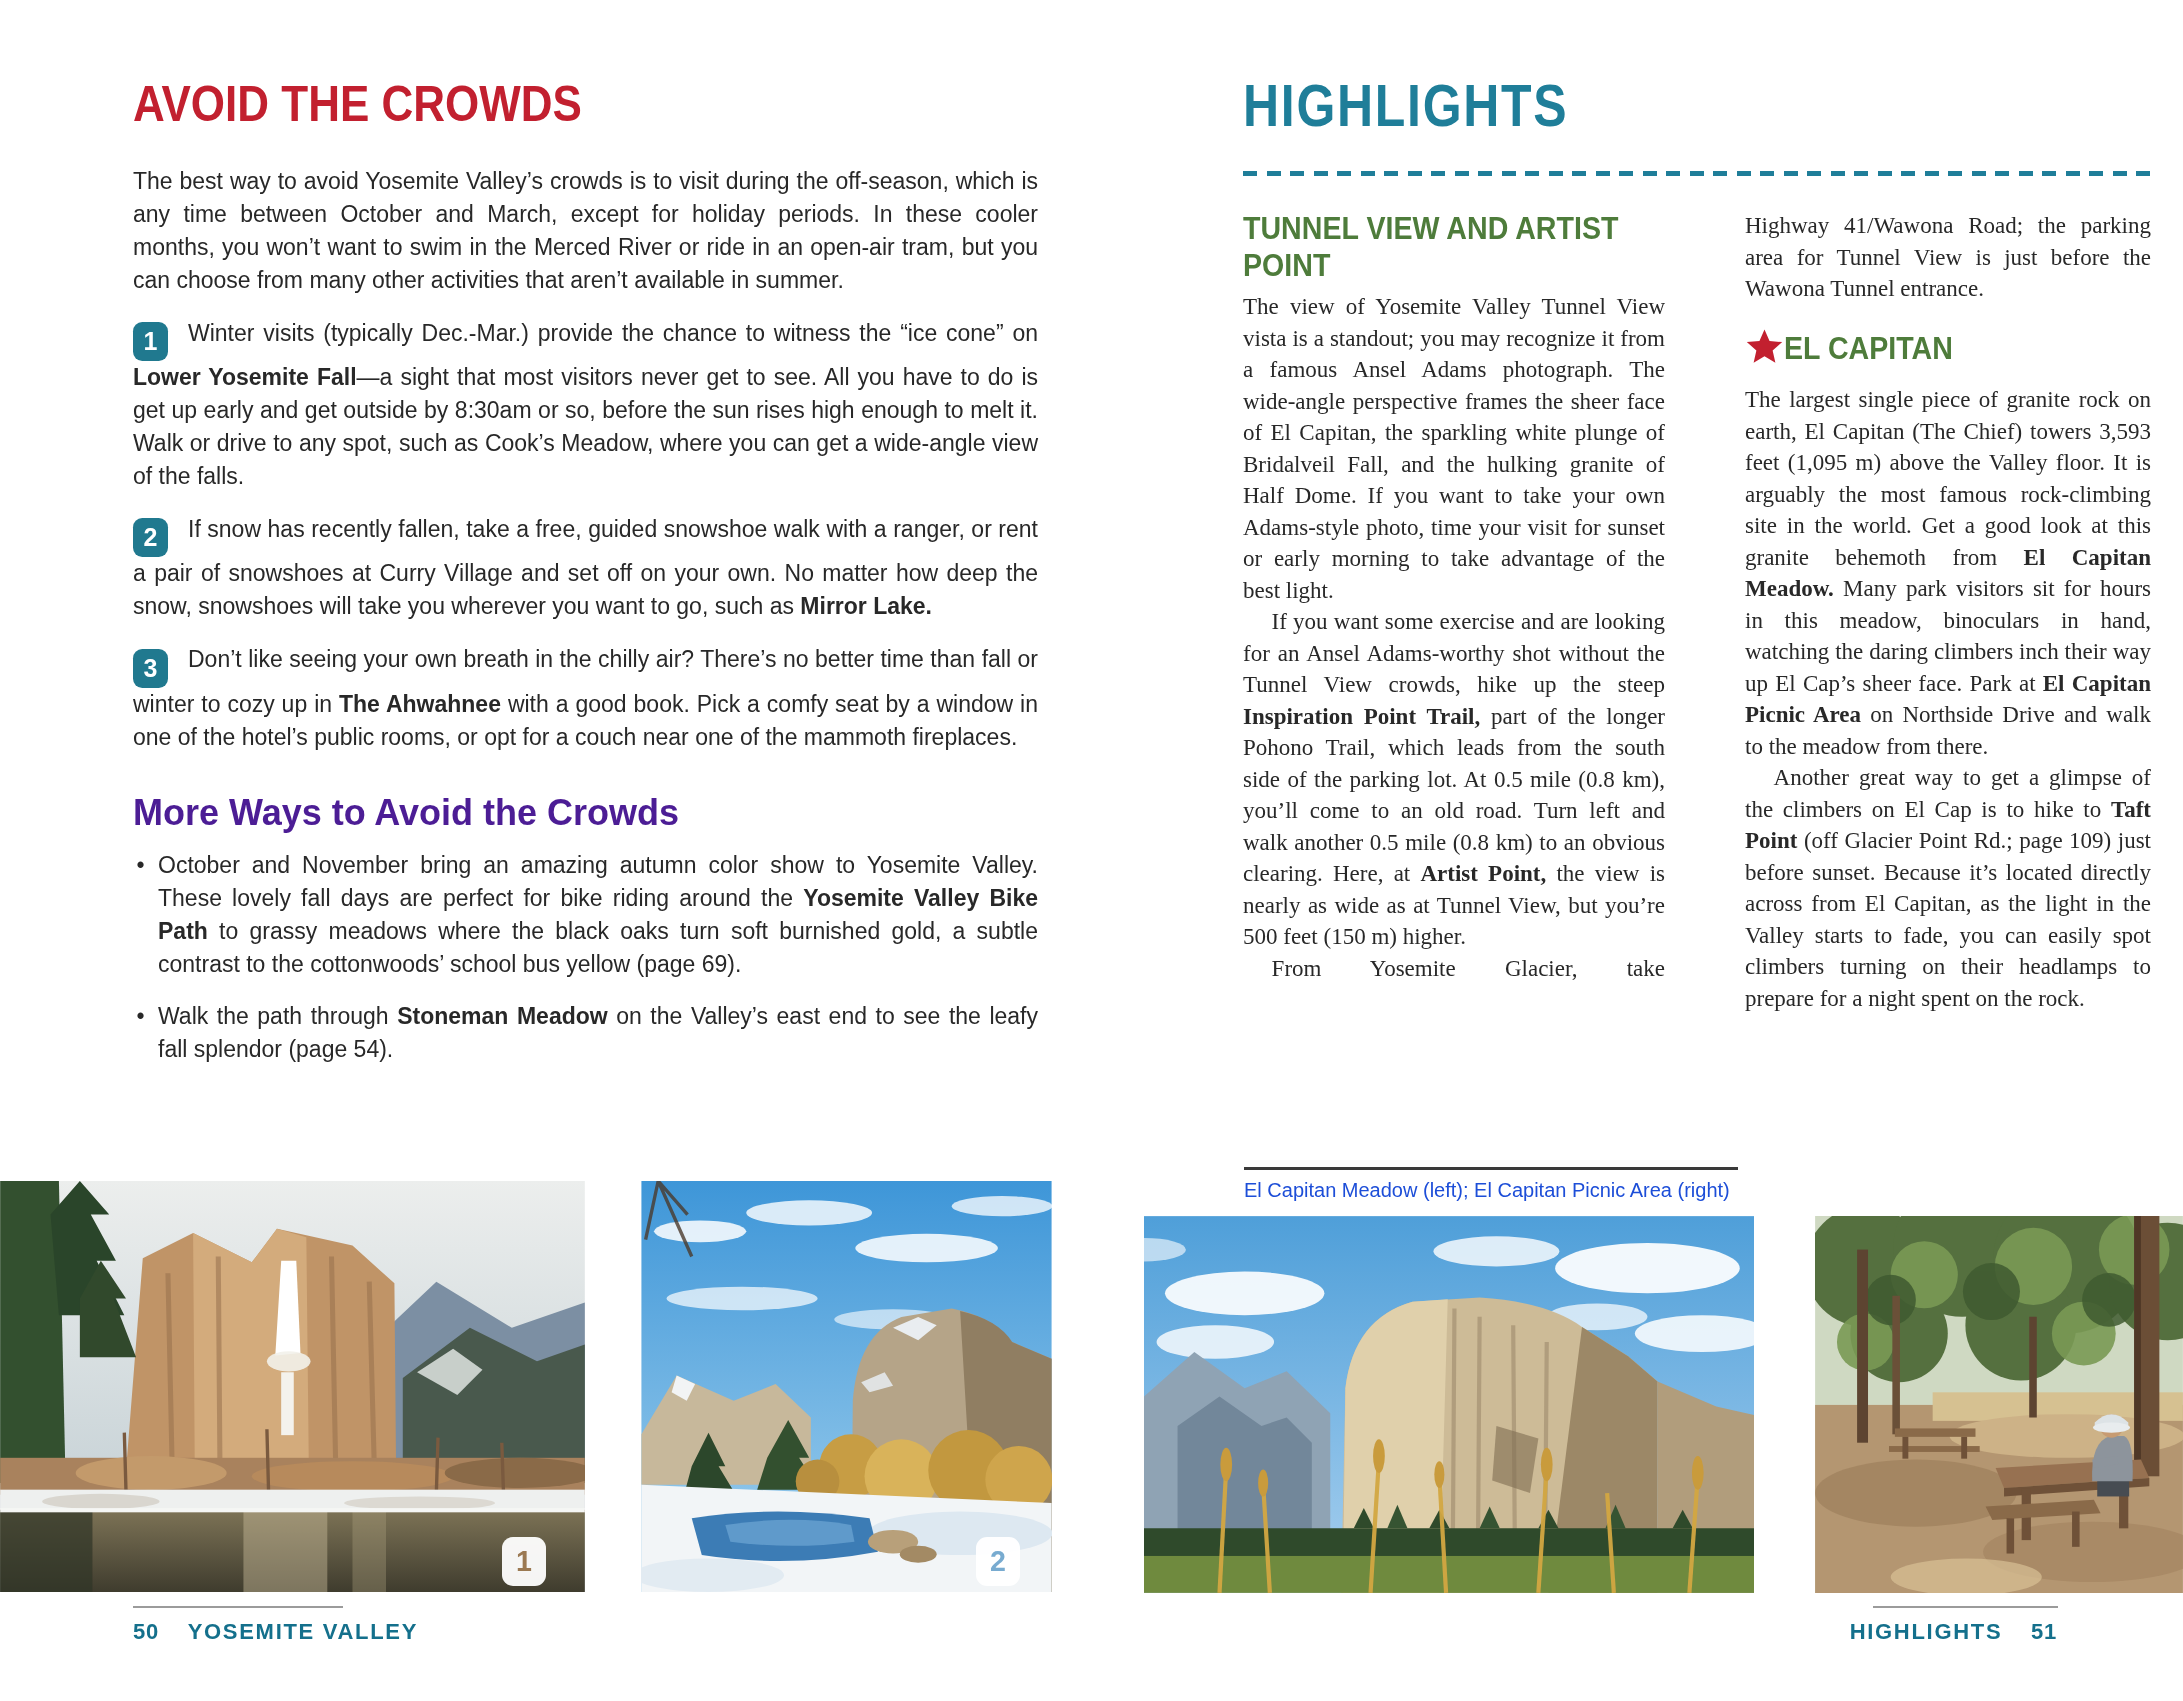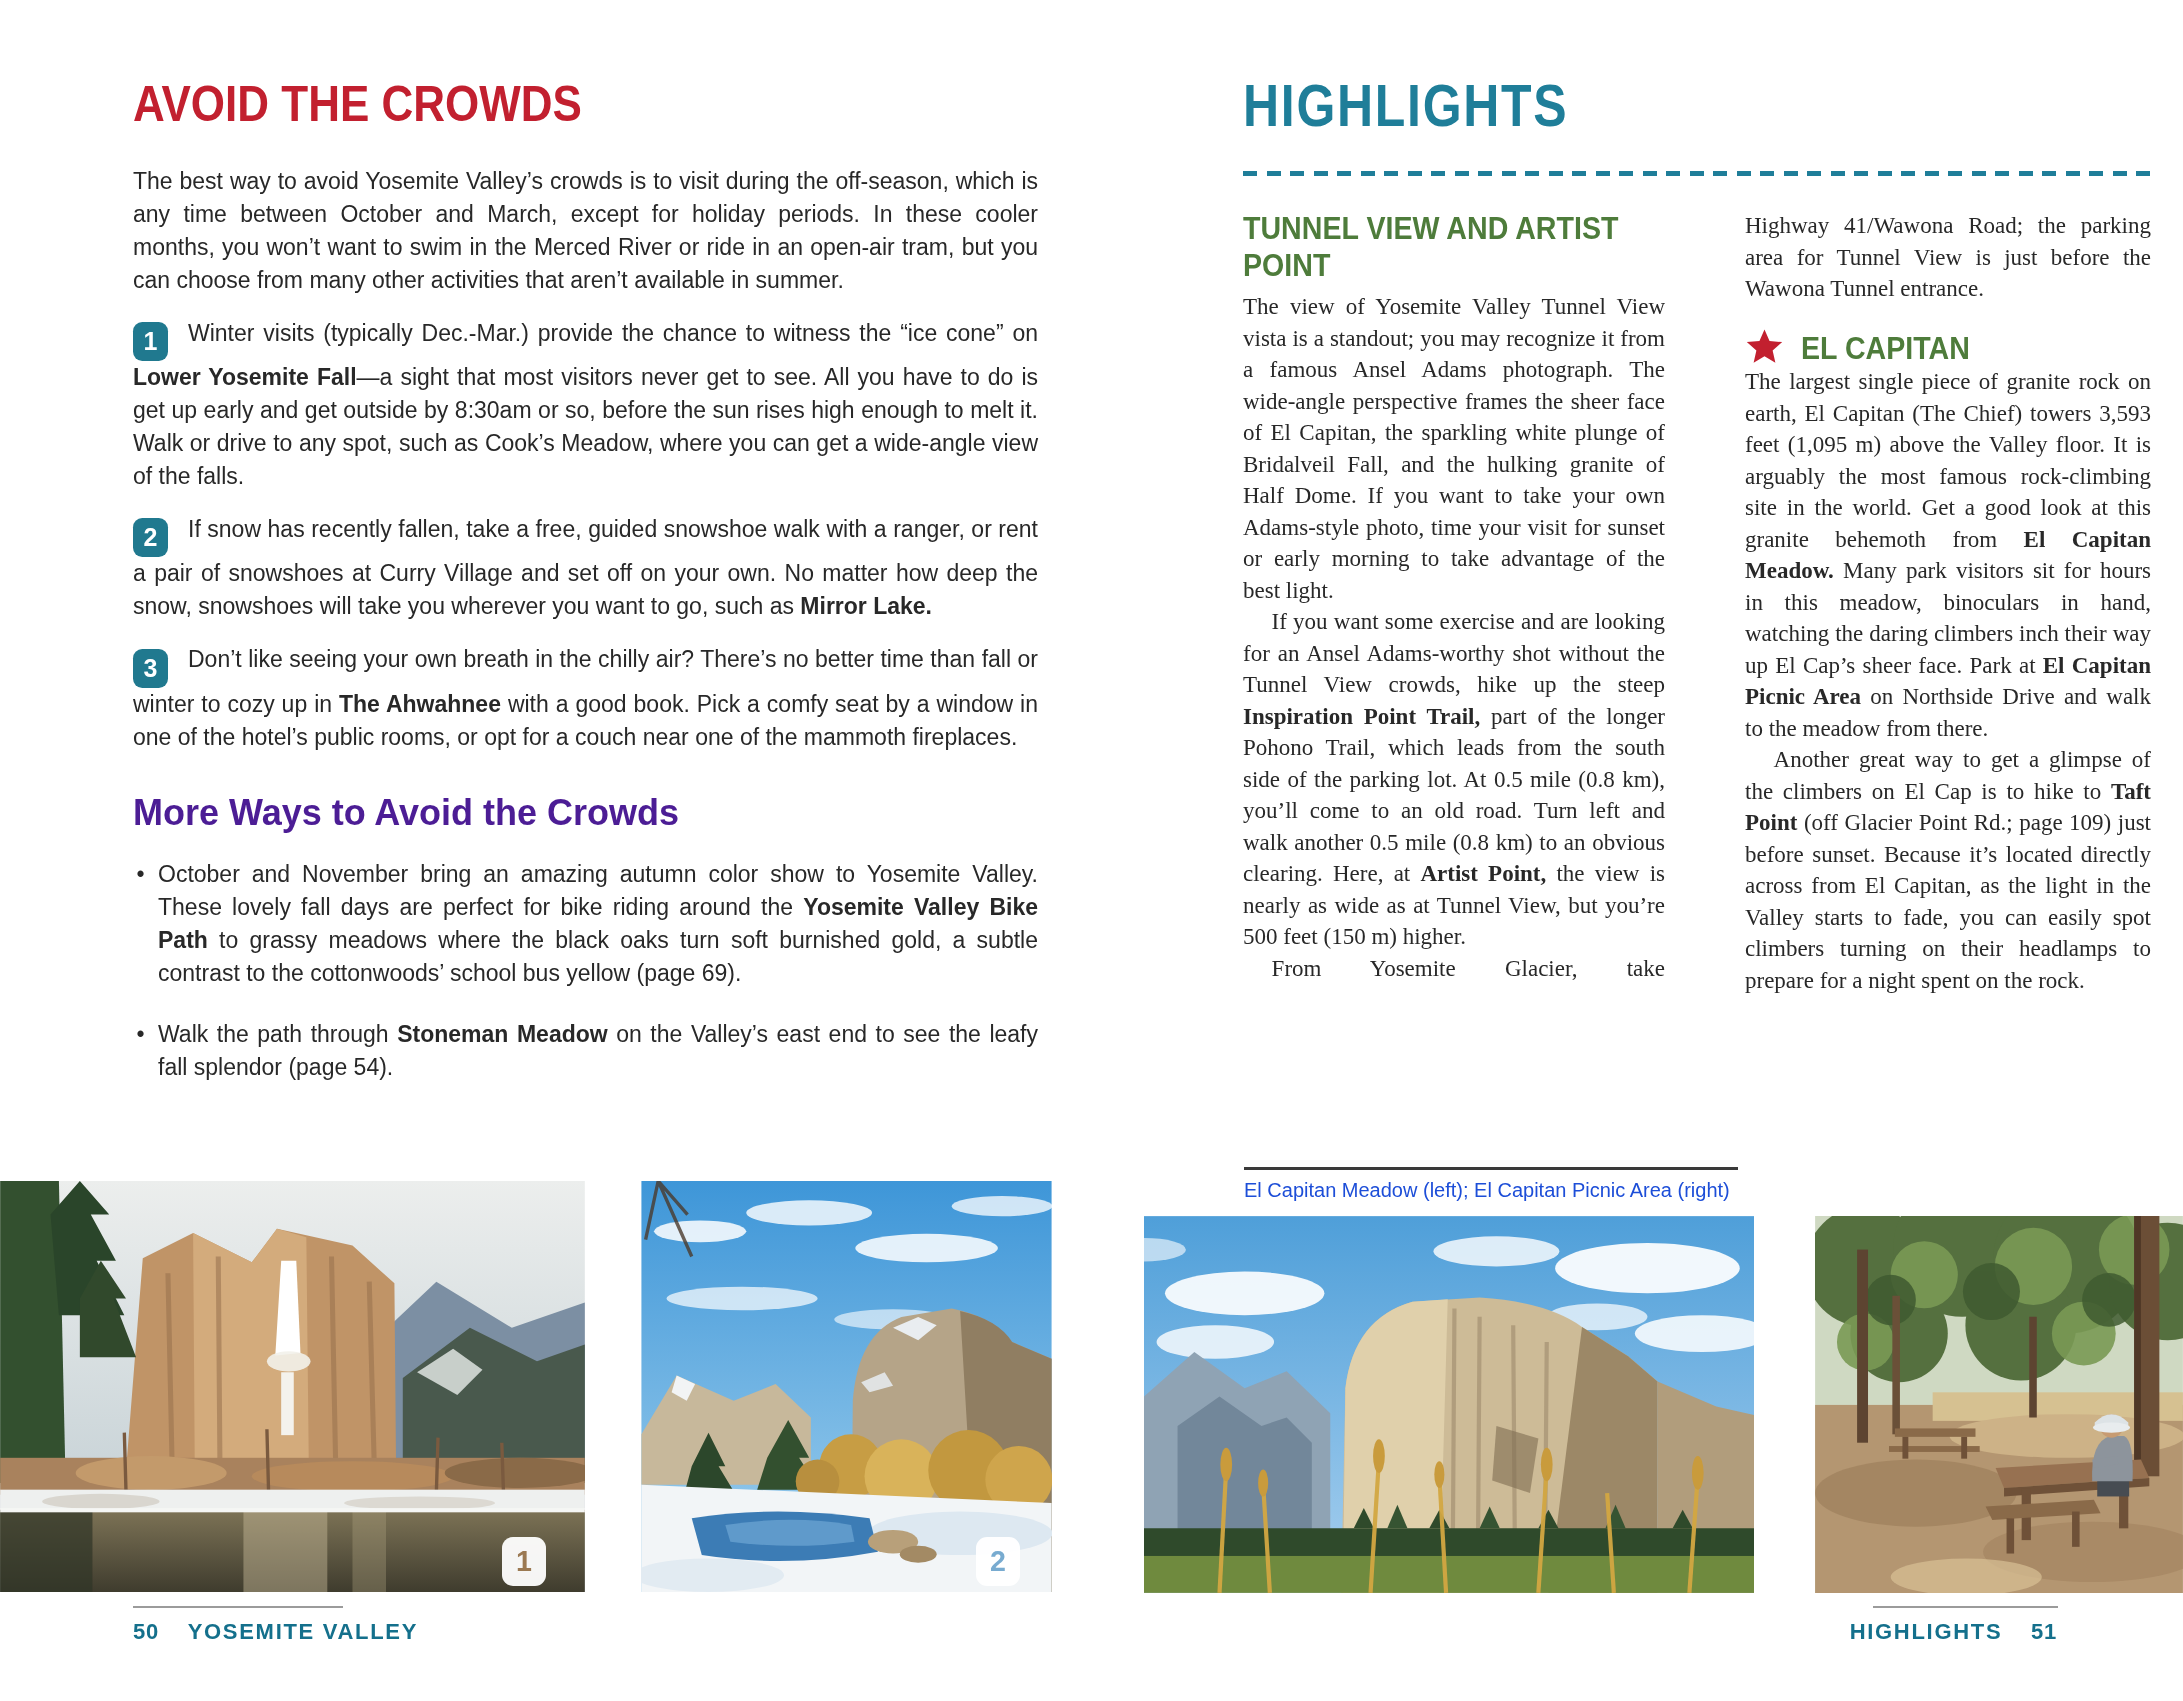--- a/index.html
+++ b/index.html
@@ -19,41 +19,41 @@
   .lp-flow p, .lp-flow .bullet { font-size:23px; line-height:33px; text-align:justify; }
   .nitem { margin-top:20px; }
   .nbadge {
     display:inline-block; width:35px; height:39px; background:#20798f; border-radius:9.2px;
     color:#ffffff; font-weight:700; font-size:25px; line-height:39px; text-align:center;
     margin-right:20px; vertical-align:-9.2px;
   }
   .lp-subhead {
     margin-top:42px; font-size:36px; font-weight:700; color:#4c1d95; line-height:34px;
   }
-  .bullet { position:relative; padding-left:25px; margin-top:28px; }
+  .bullet { position:relative; padding-left:25px; margin-top:19px; }
   .bullet::before { content:"\2022"; position:absolute; left:3.4px; top:0; color:#282828; }
 
   
   .rp-title {
     left:1243px; top:72px; font-size:50px; font-weight:800; color:#1f7e99;
     letter-spacing:1.7px; transform:scaleY(1.18); transform-origin:left top; white-space:nowrap;
   }
   .rp-dash {
     left:1243px; top:171px; width:907px; height:5px;
     background:repeating-linear-gradient(90deg,#1f7e99 0 14.3px, transparent 14.3px 23.5px);
   }
   .col { top:210px; }
   .col1 { left:1243px; width:422px; }
   .col2 { left:1745px; width:406px; }
   .col p { font-size:23px; line-height:31.5px; text-align:justify;font-family:Liberation Serif, serif; }
   .sec-head {
     font-size:28.6px; line-height:34px; font-weight:700; color:#4e7c3b;
     transform:scaleY(1.08); transform-origin:left top; margin-bottom:13.4px;
   }
-  .elcap-head { display:flex; align-items:center; gap:17px; margin-top:23.5px; margin-bottom:1px; }
+  .elcap-head { display:flex; align-items:center; gap:0; margin-top:23.5px; margin-bottom:19px; }
   .elcap-head .sec-head { margin-bottom:0; }
   .star-icon { width:39px; height:37px; flex:0 0 auto; }
   .indent { text-indent:28.6px; }
   .stretch { text-align-last:justify; }
 
   
   .cap-rule { left:1244px; top:1167px; width:494px; height:2.5px; background:#3a3a3a; }
   .caption  { left:1244px; top:1179px; font-size:20px; color:#1d4ed8; white-space:nowrap; }
   .foot-rule { top:1606px; height:1.7px; background:#9b9b9b; }
   .lf-rule { left:133px; width:210px; }

